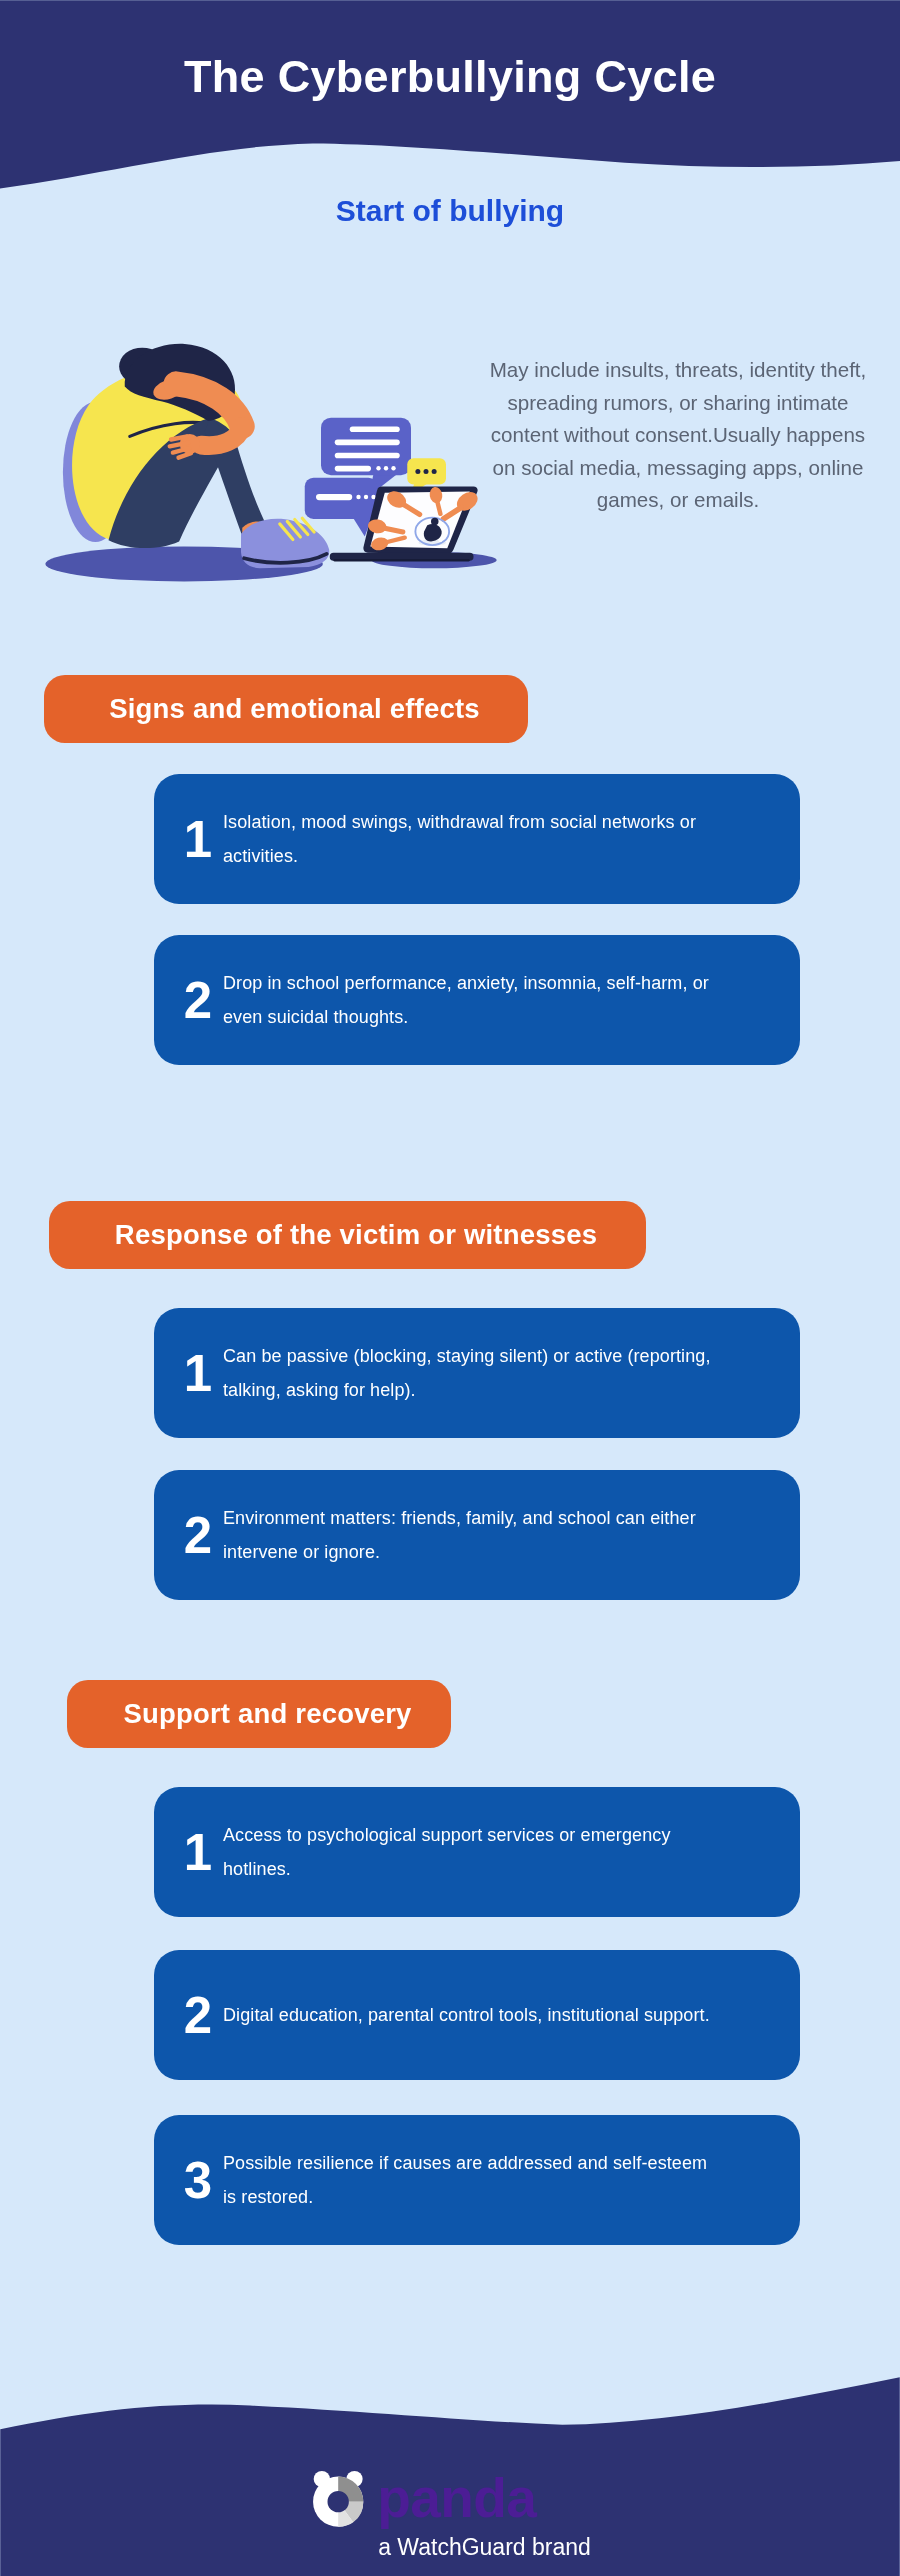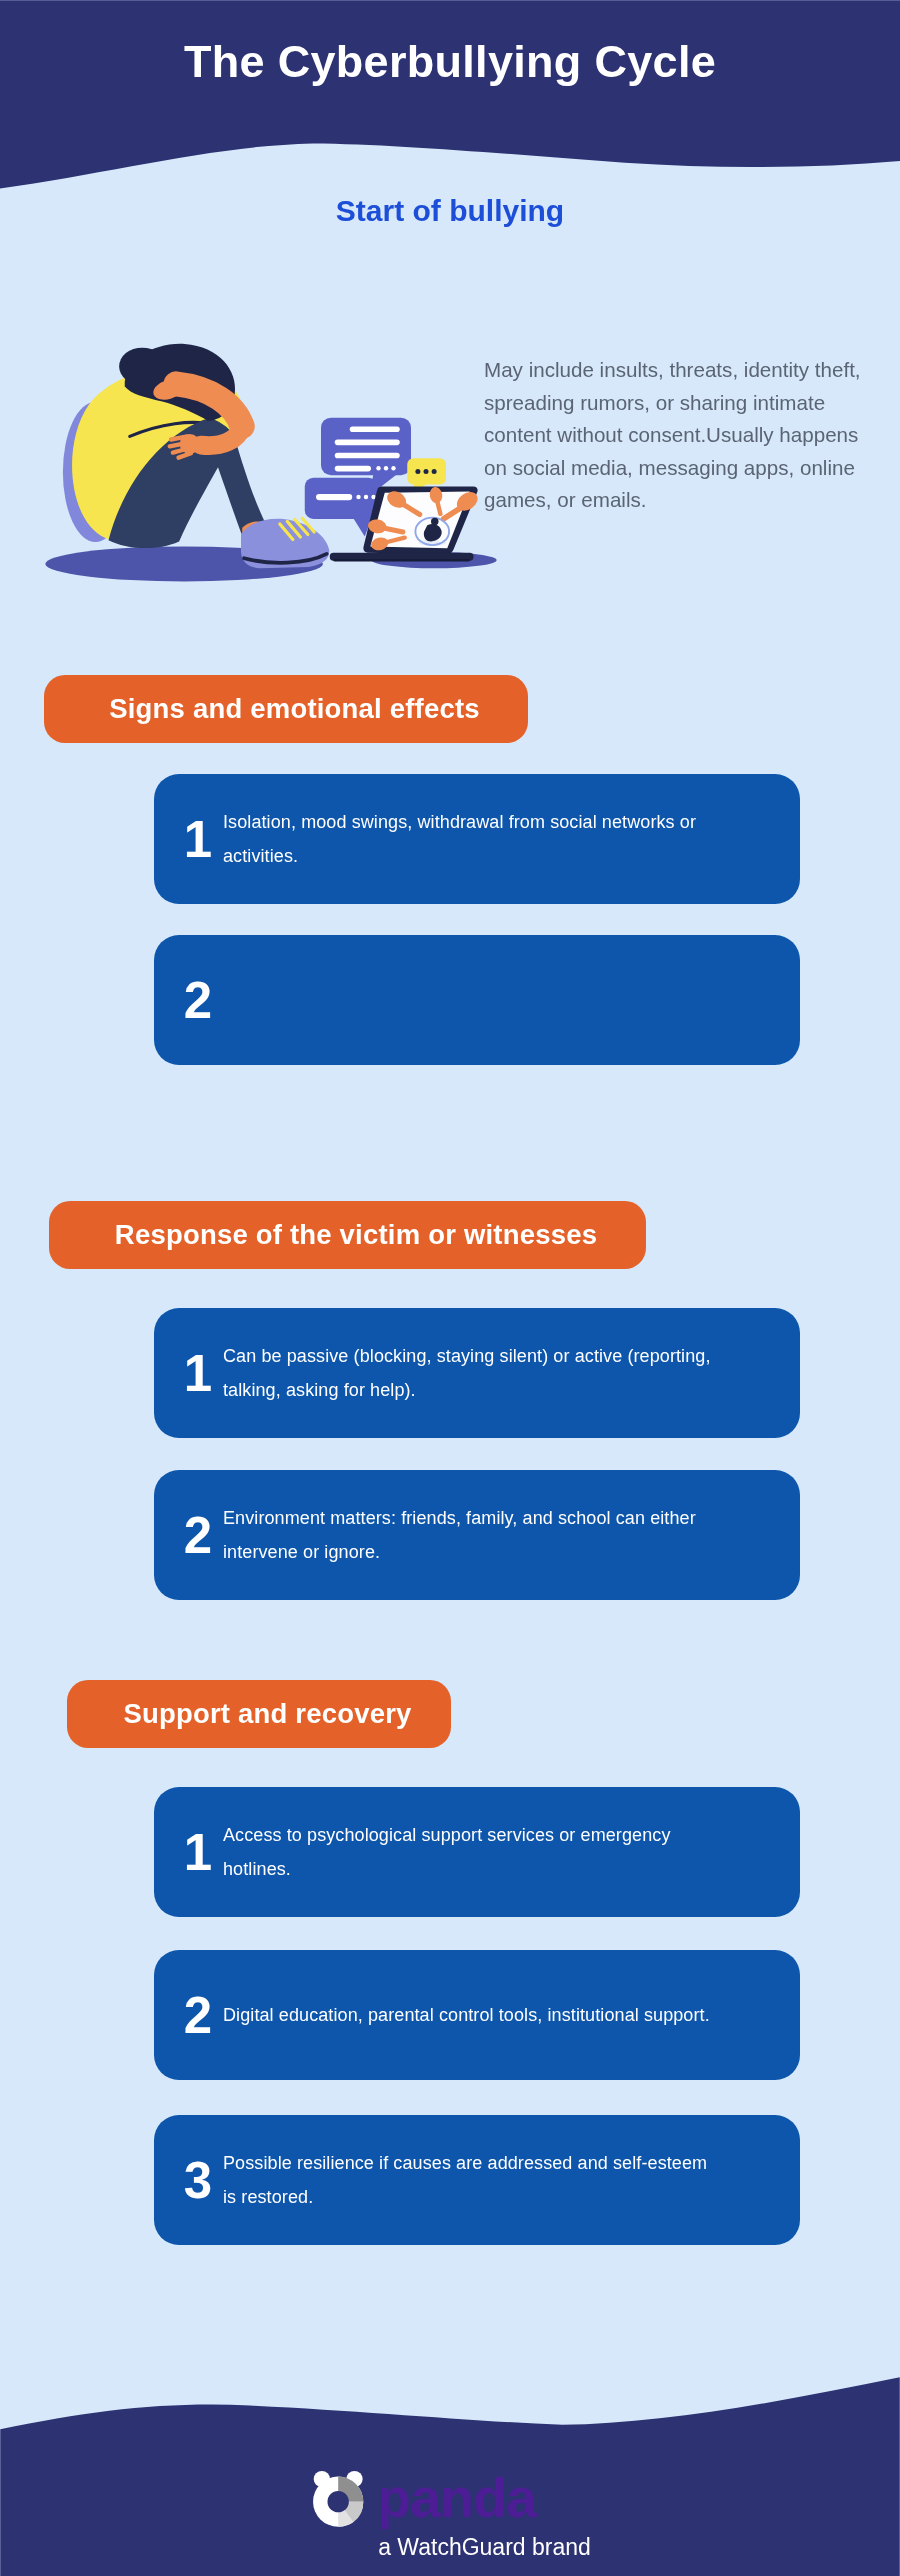--- a/index.html
+++ b/index.html
@@ -6,34 +6,34 @@
   body {
     width:900px; height:2576px;
     background:#d6e8fa;
     font-family:"Liberation Sans", sans-serif;
     position:relative;
     overflow:hidden;
   }
   #page { position:absolute; inset:0; width:900px; height:2576px; }
   .abs { position:absolute; }
   .page-title {
-    top:35px; left:0; width:900px;
+    top:50px; left:0; width:900px;
     text-align:center;
     font-size:45px; font-weight:800; color:#ffffff;
     letter-spacing:0.3px; line-height:1.2;
   }
   .subtitle {
     top:194px; left:0; width:900px;
     text-align:center;
     font-size:30px; font-weight:800; color:#1d4ed8;
     line-height:1.1;
   }
   .intro-text {
     top:354px; right:28px; width:388px;
-    text-align:left;
+    text-align:center;
     font-size:20.6px; font-weight:400; color:#5b6474;
     line-height:32.5px;
   }
   .pill {
     height:68px;
     background:#e4622a;
     border-radius:21px;
     display:flex; align-items:center; justify-content:center;
     color:#ffffff; font-size:27.5px; font-weight:800;
     letter-spacing:0.2px;
@@ -180,20 +180,21 @@
 
   <div class="abs pill" style="top:675px;left:44px;width:484px">
     <span>Signs and emotional effects</span>
   </div>
   <div class="abs card" style="top:774px">
     <div class="num">1</div>
     <div class="card-text">Isolation, mood swings, withdrawal from social networks or activities.</div>
   </div>
   <div class="abs card" style="top:935px">
     <div class="num">2</div>
+    <div class="card-text">Drop in school performance, anxiety, insomnia, self-harm, or even suicidal thoughts.</div>
   </div>
 
   <div class="abs pill" style="top:1201px;left:49px;width:597px">
     <span>Response of the victim or witnesses</span>
   </div>
   <div class="abs card" style="top:1308px">
     <div class="num">1</div>
     <div class="card-text">Can be passive (blocking, staying silent) or active (reporting, talking, asking for help).</div>
   </div>
   <div class="abs card" style="top:1470px">

